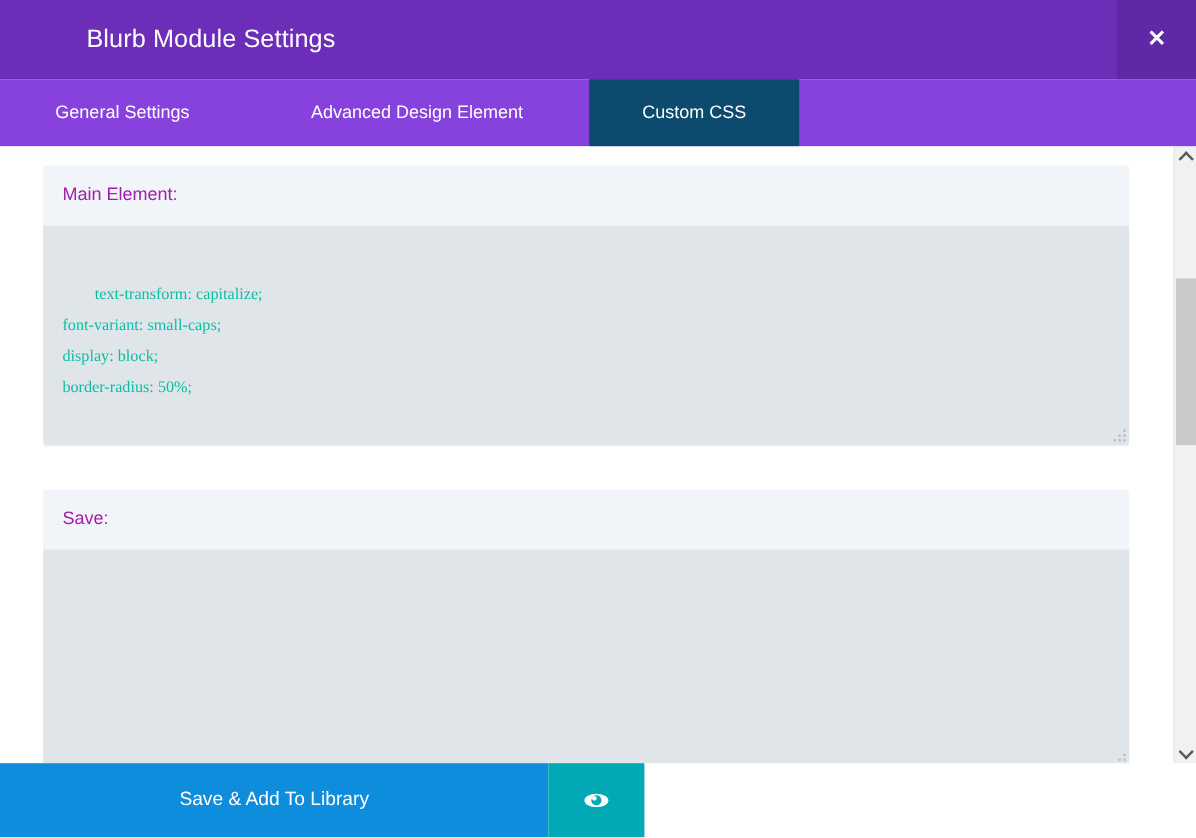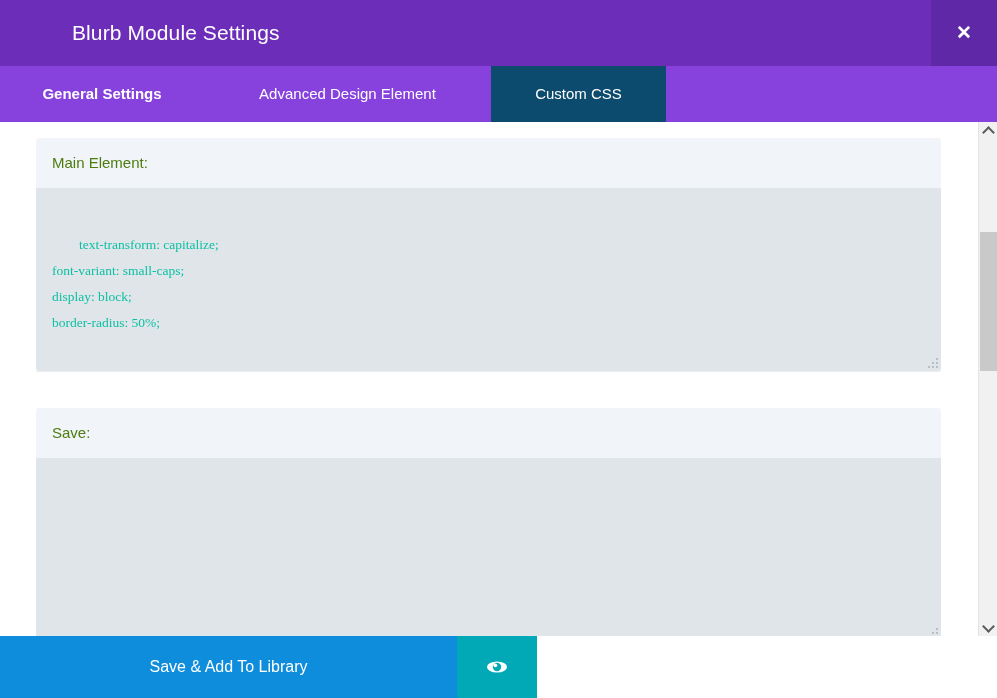--- a/index.html
+++ b/index.html
@@ -113,21 +113,21 @@
 
   .field-label {
     box-sizing: border-box;
     width: 905px;
     height: 50px;
     background: #f1f4f8;
     border-top-left-radius: 3px;
     border-top-right-radius: 3px;
     padding-left: 16px;
     font-size: 15px;
-    color: #4d7c0f;
+    color: #a21caf;
     line-height: 50px;
     white-space: nowrap;
   }
 
   .code-area {
     position: relative;
     box-sizing: border-box;
     width: 905px;
     background: #e0e5e9;
     border: 0;
@@ -241,21 +241,21 @@
 <div id="modal">
 
   <div class="titlebar">
     <div class="titlebar-title">Blurb Module Settings</div>
     <div class="close-button">
       <span class="x-glyph">✕</span>
     </div>
   </div>
 
   <div class="tabbar">
-    <div class="tab" id="tab-0" style="left:0px;width:204px;font-weight:bold;">
+    <div class="tab" id="tab-0" style="left:0px;width:204px;">
       <span>General Settings</span>
     </div>
     <div class="tab" id="tab-1" style="left:204px;width:287px;">
       <span>Advanced Design Element</span>
     </div>
     <div class="tab active" id="tab-2" style="left:491px;width:175px;">
       <span>Custom CSS</span>
     </div>
   </div>
 

